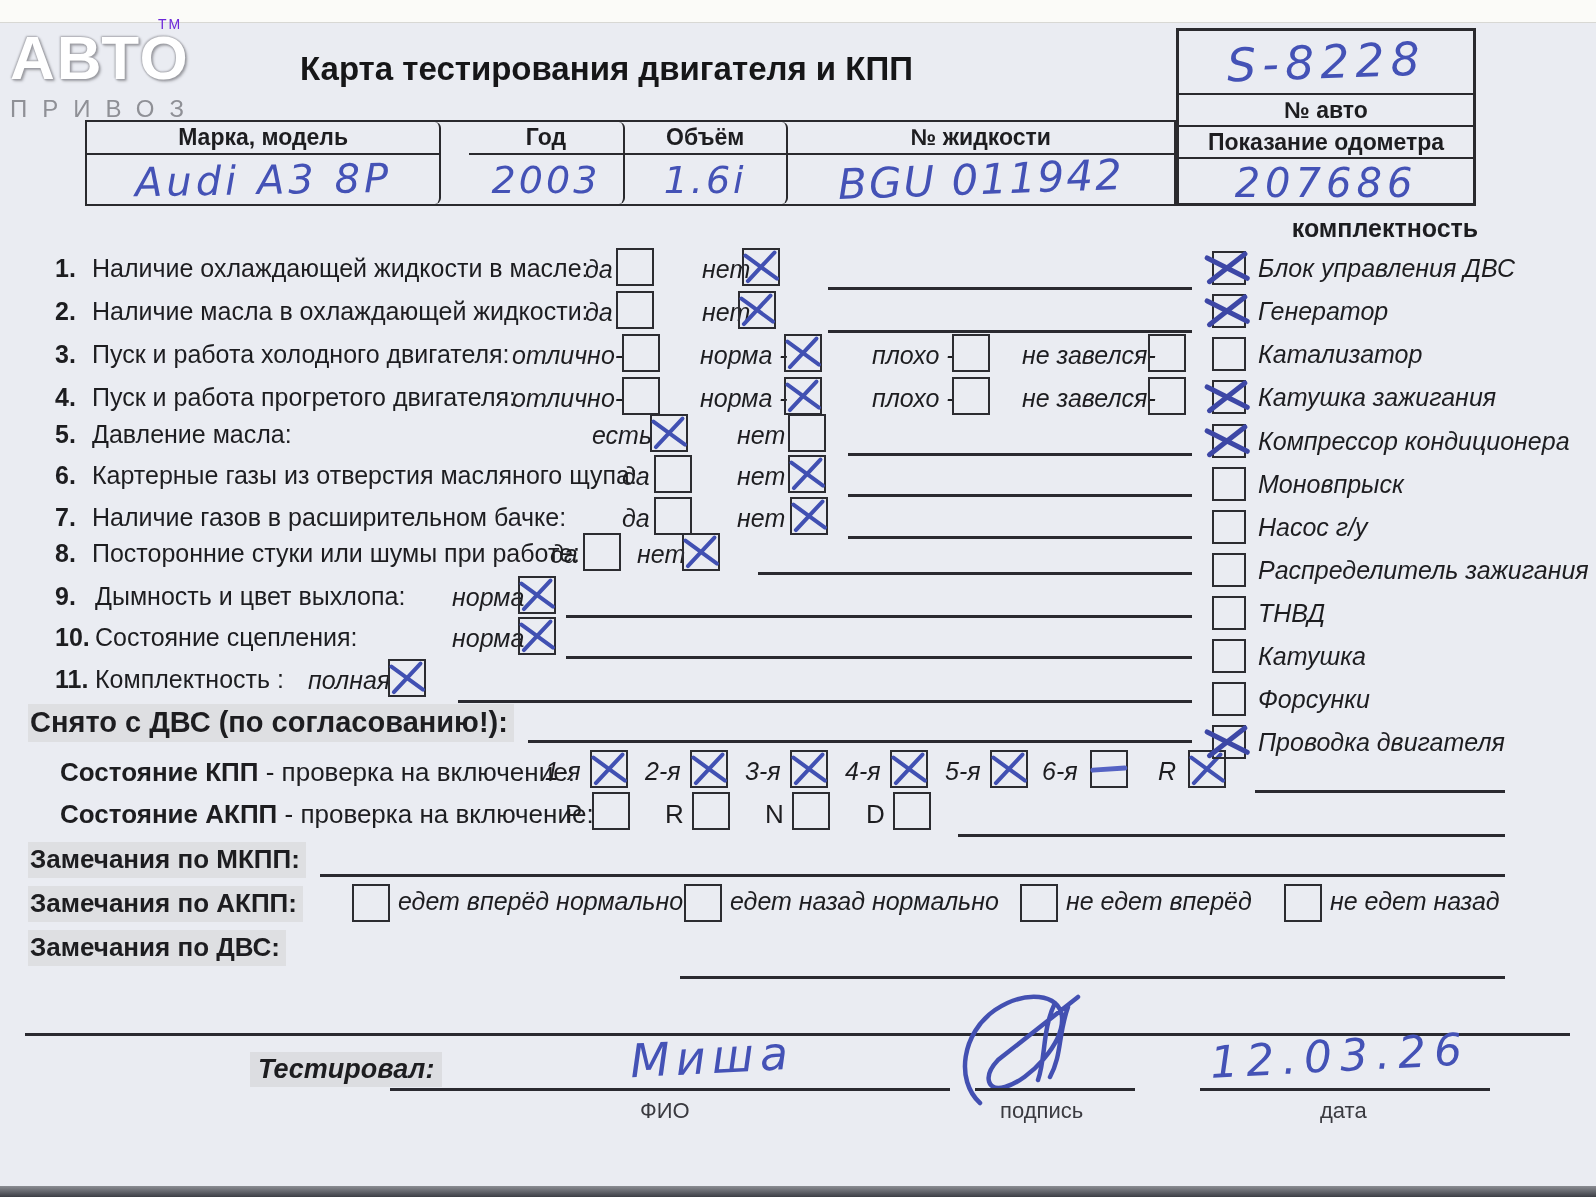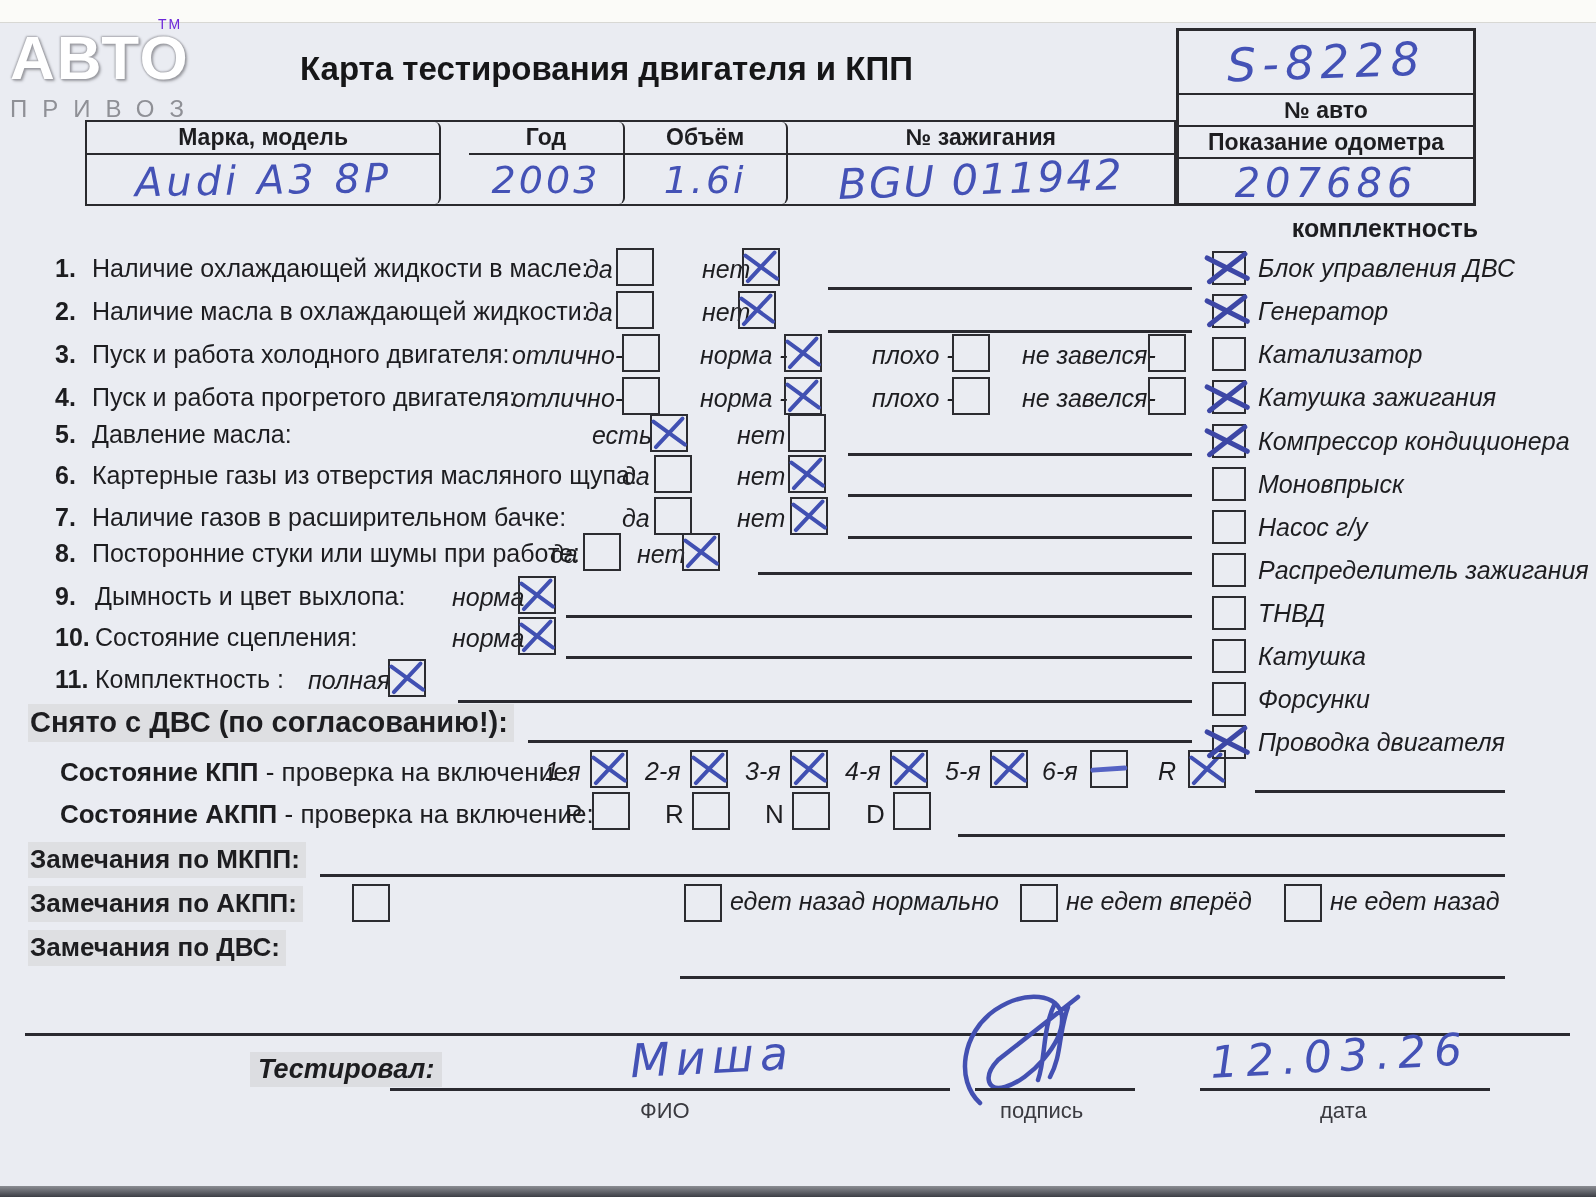--- a/index.html
+++ b/index.html
@@ -98,21 +98,21 @@
           <span class="hw" style="font-size:38px;letter-spacing:3px;">2003</span>
         </div>
     </div>
     <div class="vcol" style="width:168px;">
       <div class="vhead">Объём</div>
       <div class="vval">
           <span class="hw" style="font-size:38px;letter-spacing:3px;">1.6i</span>
         </div>
     </div>
     <div class="vcol" style="width:398px;">
-      <div class="vhead">№ зажигания</div>
+      <div class="vhead">№ жидкости</div>
       <div class="vval">
           <span class="hw" style="font-size:42px;letter-spacing:2px;transform:rotate(-2deg);">BGU 011942</span>
         </div>
     </div>
   </div>
 
   <div class="crow" style="top:250px">
     <span class="num" style="left:55px">1.</span>
     <span class="q" style="left:92px">Наличие охлаждающей жидкости в масле:</span>
     <span class="ol" style="left:585px">да</span>
@@ -260,20 +260,21 @@
   </div>
 
   <div class="crow" style="top:838px">
     <span class="qb" style="left:28px">Замечания по МКПП:</span>
     <span class="hline" style="left:320px;width:1185px;top:36px"></span>
   </div>
 
   <div class="crow" style="top:882px">
     <span class="qb" style="left:28px">Замечания по АКПП:</span>
     <span class="cb" style="left:352px;top:2px"></span>
+    <span class="ol" style="left:398px">едет вперёд нормально</span>
     <span class="cb" style="left:684px;top:2px"></span>
     <span class="ol" style="left:730px">едет назад нормально</span>
     <span class="cb" style="left:1020px;top:2px"></span>
     <span class="ol" style="left:1066px">не едет вперёд</span>
     <span class="cb" style="left:1284px;top:2px"></span>
     <span class="ol" style="left:1330px">не едет назад</span>
   </div>
 
   <div class="crow" style="top:926px">
     <span class="qb" style="left:28px">Замечания по ДВС:</span>

